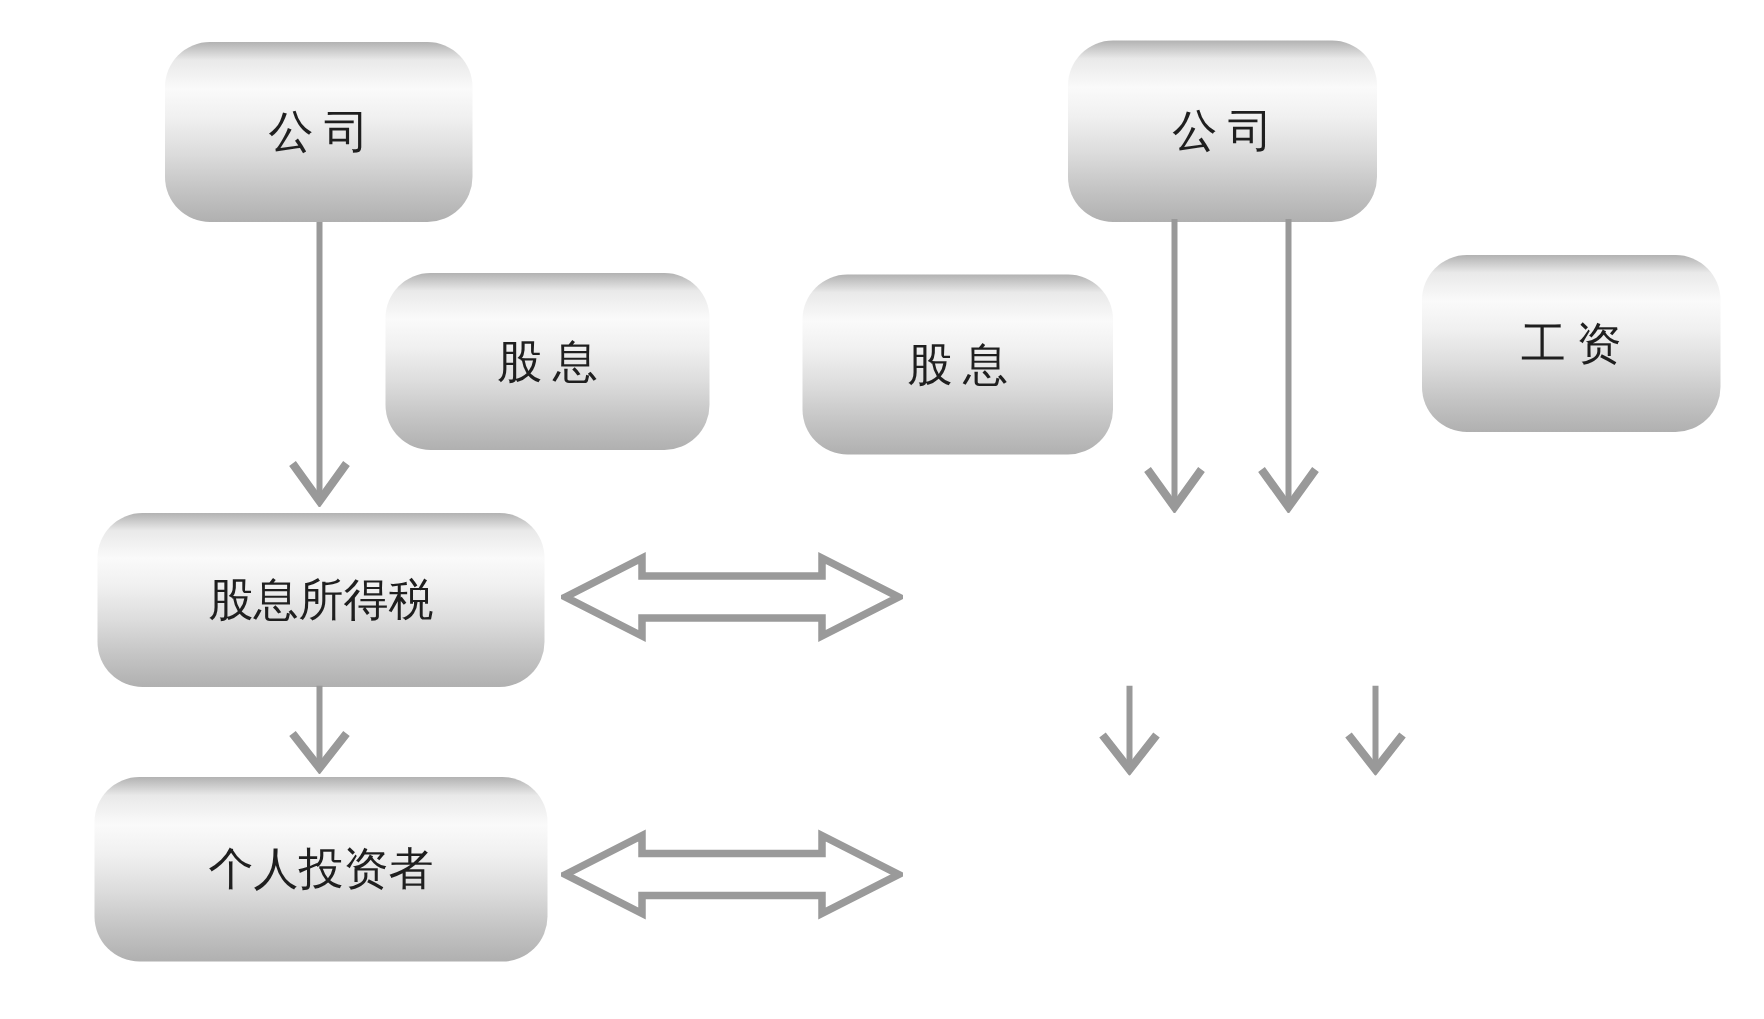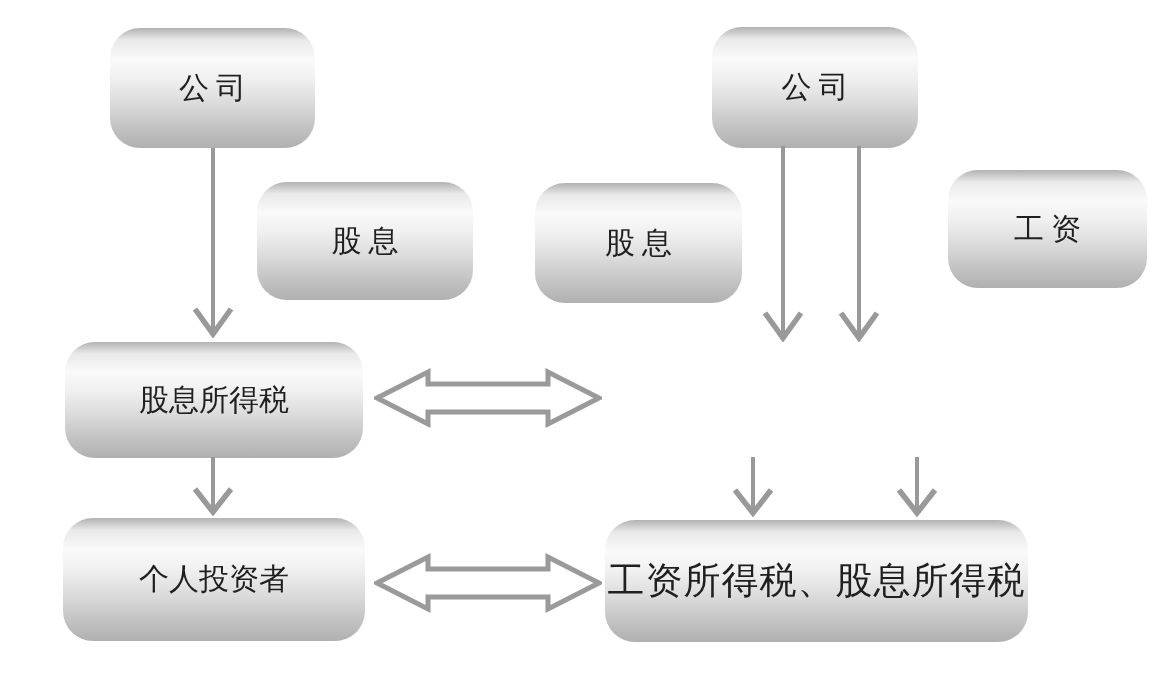--- a/index.html
+++ b/index.html
@@ -58,21 +58,20 @@
   <div class="node short" style="left:110px; top:28px;  width:205px; height:120px;">公司</div>
   <div class="node short" style="left:712px; top:27px;  width:206px; height:121px;">公司</div>
 
   <div class="node short" style="left:257px; top:182px; width:216px; height:118px;">股息</div>
   <div class="node short" style="left:535px; top:183px; width:207px; height:120px;">股息</div>
   <div class="node short" style="left:948px; top:170px; width:199px; height:118px;">工资</div>
 
   <div class="node" style="left:65px;  top:342px; width:298px; height:116px;">股息所得税</div>
 
   <div class="node" style="left:63px;  top:518px; width:302px; height:123px;">个人投资者</div>
-  <div class="node widest" style="left:605px; top:520px; width:423px; height:122px;">工资所得税、股息所得税</div>
 
   <svg class="arrow" style="left:191px; top:148px;" width="44" height="190" viewBox="0 0 44 190">
     <line x1="22" y1="0" x2="22" y2="186" stroke="#999999" stroke-width="4"></line>
     <polyline points="4,161 22,186 40,161" fill="none" stroke="#999999" stroke-width="5.5"></polyline>
   </svg>
 
   <svg class="arrow" style="left:191px; top:457px;" width="44" height="59" viewBox="0 0 44 59">
     <line x1="22" y1="0" x2="22" y2="55" stroke="#999999" stroke-width="4"></line>
     <polyline points="4,32 22,55 40,32" fill="none" stroke="#999999" stroke-width="5.5"></polyline>
   </svg>

